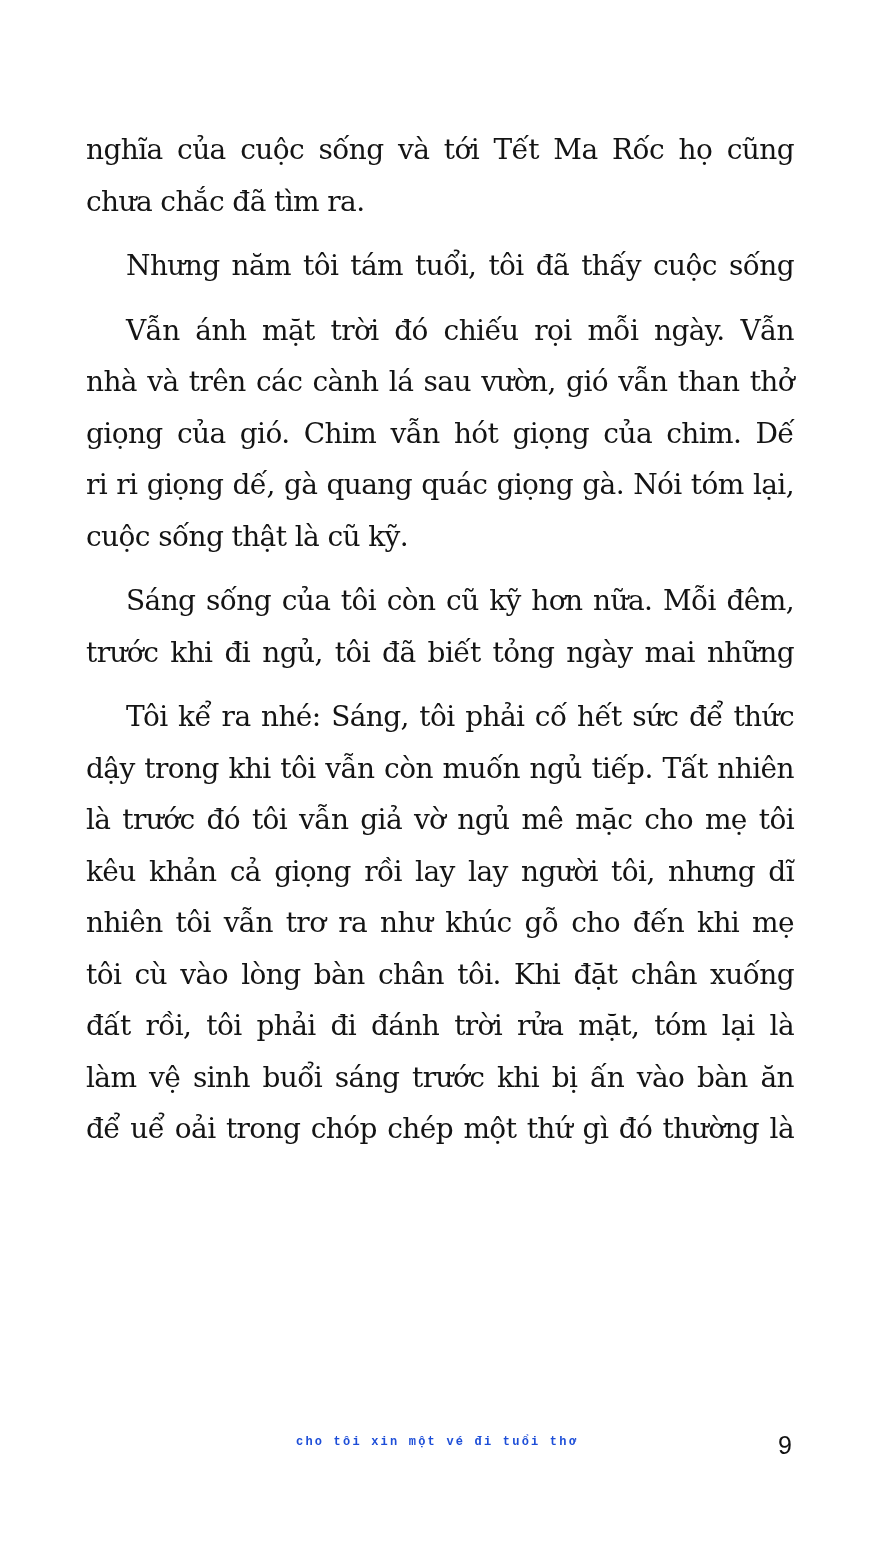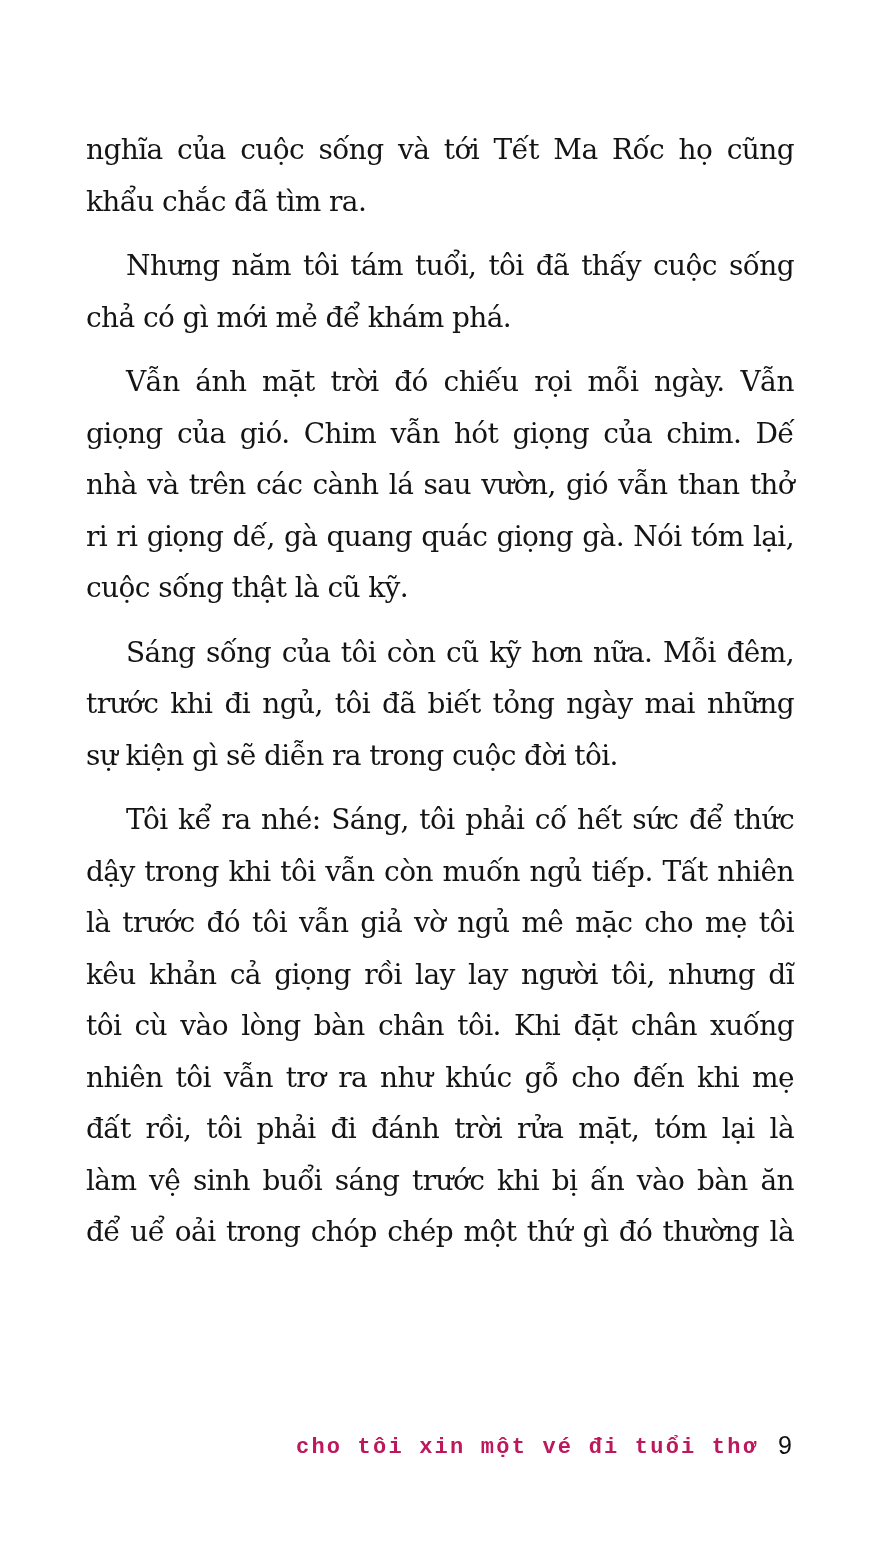--- a/index.html
+++ b/index.html
@@ -17,65 +17,63 @@
   }
   .line.last { text-align-last: left; }
   .para .line.first { padding-left: 40px; }
   .para.cont .line.first { padding-left: 0; }
   .footer {
     position: absolute; top: 1433px; left: 296px; width: 500px; height: 32px;
   }
   .running-title {
     position: absolute; left: 0; top: 2px;
     font-family: "Liberation Mono", "DejaVu Sans Mono", monospace;
-    font-size: 22px; font-weight: bold; letter-spacing: 2.2px; color: #be185d;
+    font-size: 12px; font-weight: bold; letter-spacing: 2.2px; color: #1d4ed8;
   }
   .page-number {
     position: absolute; left: 482px; top: -2px;
     font-family: "Liberation Sans", "DejaVu Sans", sans-serif;
     font-size: 25px; color: #111111;
   }
 </style>
 </head>
 <body>
 
 <div class="page">
   <div class="text-block">
 
     <div class="para cont">
       <span class="line first">nghĩa của cuộc sống và tới Tết Ma Rốc họ cũng</span>
-      <span class="line last">khẩu chắc đã tìm ra.</span>
+      <span class="line last">chưa chắc đã tìm ra.</span>
     </div>
 
     <div class="para">
       <span class="line first">Nhưng năm tôi tám tuổi, tôi đã thấy cuộc sống</span>
-      <span class="line last">chả có gì mới mẻ để khám phá.</span>
     </div>
 
     <div class="para">
       <span class="line first">Vẫn ánh mặt trời đó chiếu rọi mỗi ngày. Vẫn</span>
+      <span class="line">nhà và trên các cành lá sau vườn, gió vẫn than thở</span>
       <span class="line">giọng của gió. Chim vẫn hót giọng của chim. Dế</span>
-      <span class="line">nhà và trên các cành lá sau vườn, gió vẫn than thở</span>
       <span class="line">ri ri giọng dế, gà quang quác giọng gà. Nói tóm lại,</span>
       <span class="line last">cuộc sống thật là cũ kỹ.</span>
     </div>
 
     <div class="para">
       <span class="line first">Sáng sống của tôi còn cũ kỹ hơn nữa. Mỗi đêm,</span>
       <span class="line">trước khi đi ngủ, tôi đã biết tỏng ngày mai những</span>
-      <span class="line last">sự kiện gì sẽ diễn ra trong cuộc đời tôi.</span>
     </div>
 
     <div class="para">
       <span class="line first">Tôi kể ra nhé: Sáng, tôi phải cố hết sức để thức</span>
       <span class="line">dậy trong khi tôi vẫn còn muốn ngủ tiếp. Tất nhiên</span>
       <span class="line">là trước đó tôi vẫn giả vờ ngủ mê mặc cho mẹ tôi</span>
       <span class="line">kêu khản cả giọng rồi lay lay người tôi, nhưng dĩ</span>
+      <span class="line">nhiên tôi vẫn trơ ra như khúc gỗ cho đến khi mẹ</span>
       <span class="line">tôi cù vào lòng bàn chân tôi. Khi đặt chân xuống</span>
-      <span class="line">nhiên tôi vẫn trơ ra như khúc gỗ cho đến khi mẹ</span>
       <span class="line">đất rồi, tôi phải đi đánh trời rửa mặt, tóm lại là</span>
       <span class="line">làm vệ sinh buổi sáng trước khi bị ấn vào bàn ăn</span>
       <span class="line">để uể oải trong chóp chép một thứ gì đó thường là</span>
     </div>
 
   </div>
 
   <div class="footer">
     <span class="running-title">cho tôi xin một vé đi tuổi thơ</span>
     <span class="page-number">9</span>

